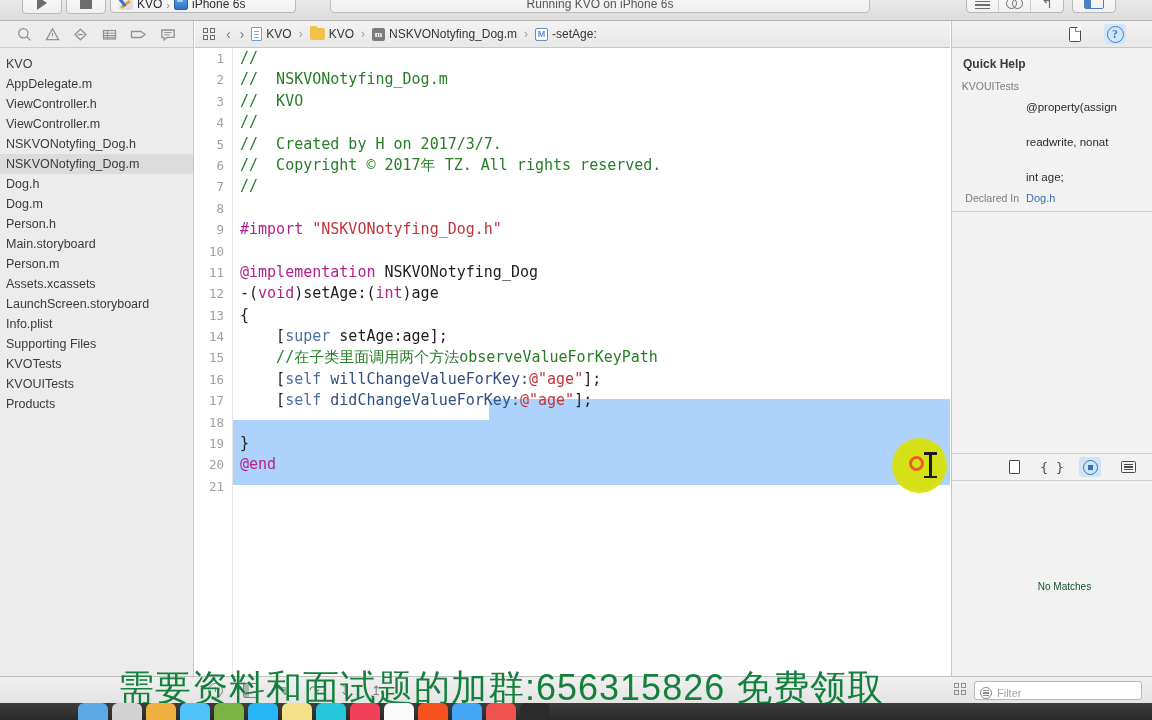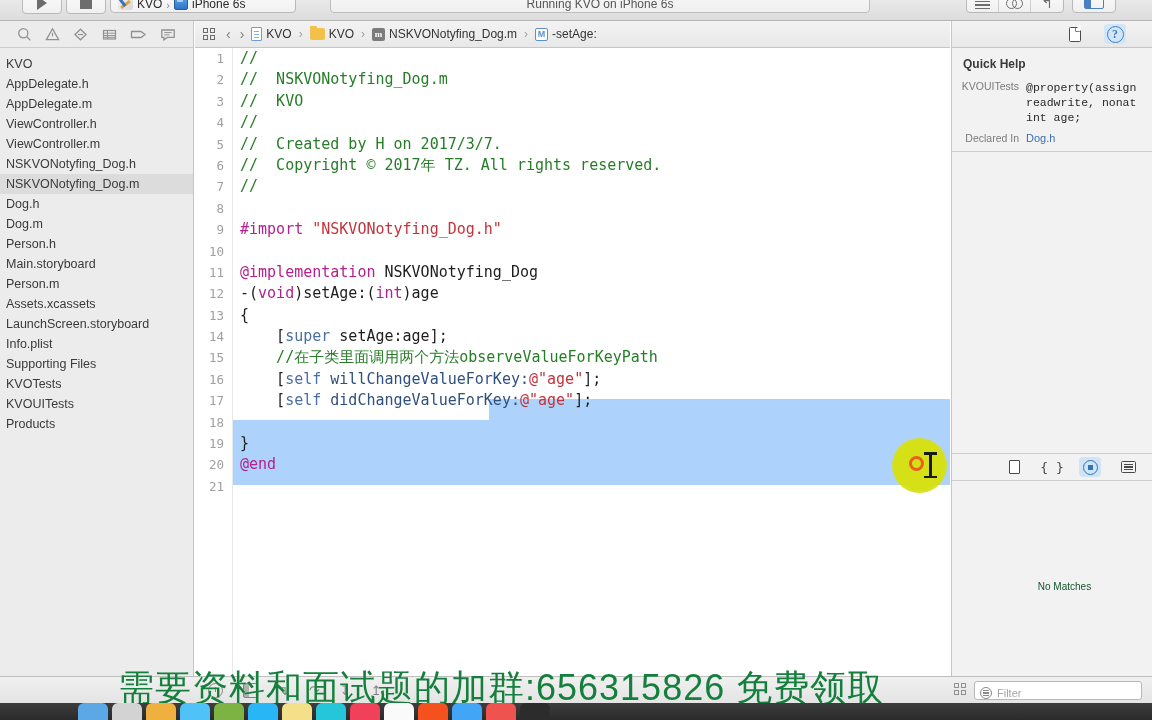--- a/index.html
+++ b/index.html
@@ -244,22 +244,22 @@
   .qh-panel { padding:9px 0 0 0; background:#f2f2f2; }
   .qh-title {
     font-size:12px; font-weight:bold; color:#3a3a3a; padding:0 0 9px 11px;
   }
   .qh-row { display:flex; margin-bottom:7px; font-size:11px; }
   .qh-label {
     width:74px; text-align:right; color:#7b7b7b; padding-right:7px;
     flex-shrink:0; font-size:10.5px;
   }
   .qh-val {
-    font-family:Liberation Mono, monospace; font-size:11.5px;
-    color:#2a2a2a; white-space:nowrap; overflow:hidden; line-height:15px;
+    font-family:Liberation Sans, sans-serif; font-size:11.5px;
+    color:#2a2a2a; white-space:nowrap; overflow:hidden; line-height:15px;margin-top:20px;
   }
   .qh-link {
     color:#3a6fb5; font-size:11px; font-family:"Liberation Sans", sans-serif;
   }
   .qh-sep { border-bottom:1px solid #cdcdcd; margin-top:5px; }
 
   .lib-tabs {
     position:absolute; left:0; top:432px; width:201px; height:28px;
     background:#f2f2f2; border-top:1px solid #cdcdcd; border-bottom:1px solid #cdcdcd;
     display:flex; align-items:center; justify-content:flex-end; gap:16px; padding-right:14px;
@@ -410,23 +410,20 @@
         <path d="M1.8,3 h12.4 v7.4 h-7 l-3.3,2.6 v-2.6 h-2.1 z" fill="none" stroke="#5a5a5a" stroke-width="1.3"></path>
         <line x1="4.3" y1="5.6" x2="11.6" y2="5.6" stroke="#5a5a5a" stroke-width="1"></line>
         <line x1="4.3" y1="7.9" x2="9.6" y2="7.9" stroke="#5a5a5a" stroke-width="1"></line>
       </svg>
     </div>
     <div class="nav-list" id="nav-list">
         <div class="nav-row">
           <span>KVO</span>
         </div>
         <div class="nav-row">
-          <span>AppDelegate.h</span>
-        </div>
-        <div class="nav-row">
           <span>AppDelegate.m</span>
         </div>
         <div class="nav-row">
           <span>ViewController.h</span>
         </div>
         <div class="nav-row">
           <span>ViewController.m</span>
         </div>
         <div class="nav-row">
           <span>NSKVONotyfing_Dog.h</span>

